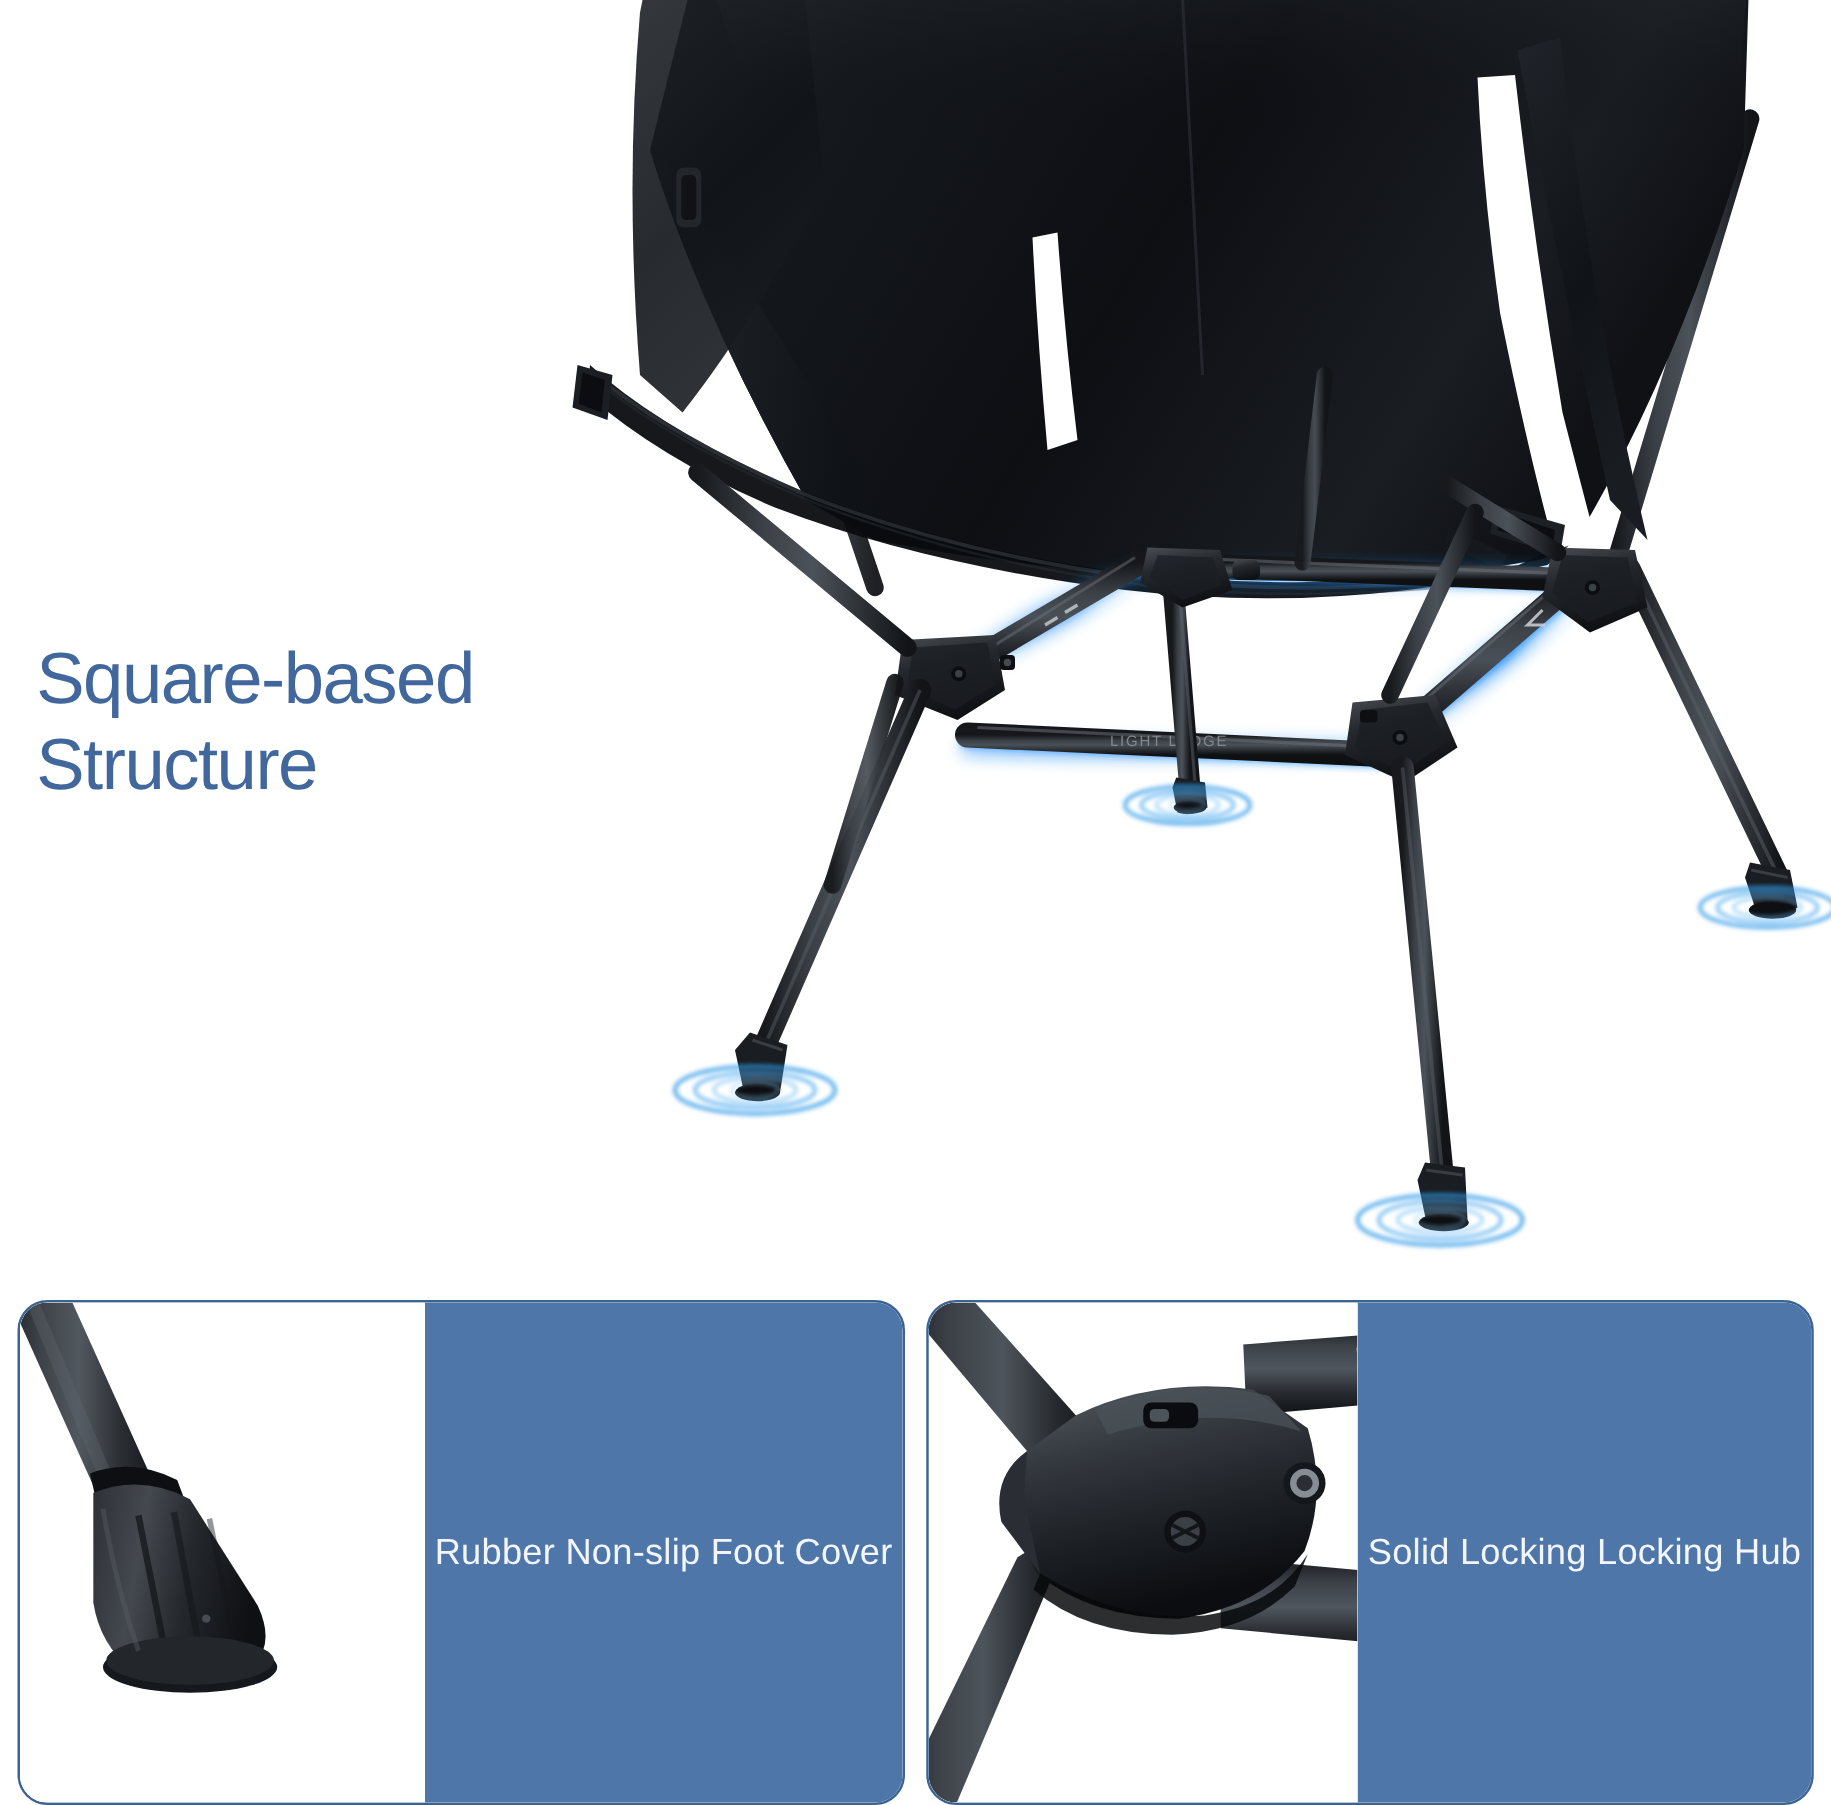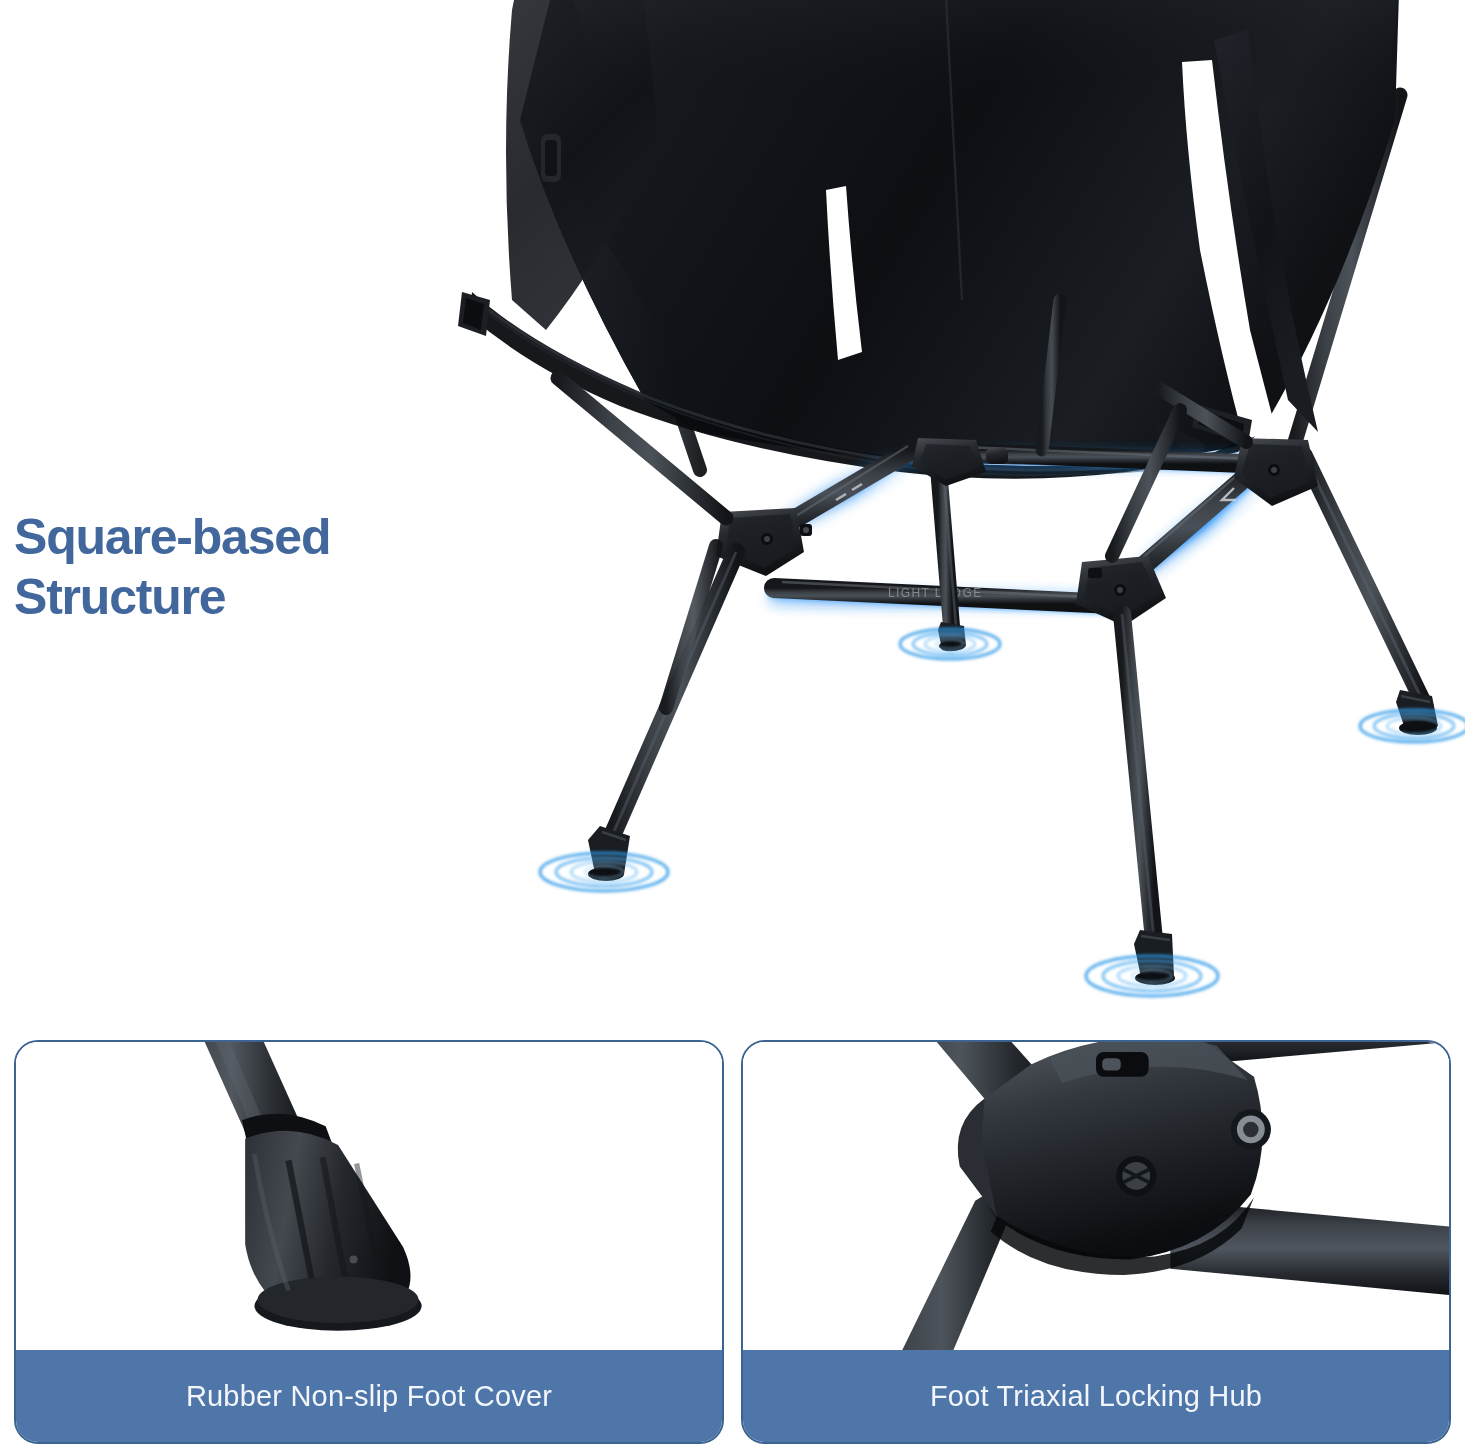--- a/index.html
+++ b/index.html
@@ -24,26 +24,27 @@
     position: absolute;
     left: 14px;
     top: 508px;
     width: 680px;
     z-index: 40;
     pointer-events: none;
   }
   .headline .line {
     display: block;
     font-family: "Liberation Sans", sans-serif;
-    font-size: 50px;
+    font-size: 58px;
     line-height: 1.19;
-    font-weight: 700;
+    font-weight: 400;
     letter-spacing: -1.2px;
     color: #41679c;
     white-space: nowrap;
+    margin-left: 15px;
   }
 
   
   .hero {
     position: absolute;
     left: 0; top: 0;
     width: 1465px;
     height: 1030px;
     overflow: hidden;
   }
@@ -61,21 +62,20 @@
     padding: 0 14px;
   }
   .panel {
     position: relative;
     flex: 1 1 0;
     border: 2px solid #3c6493;
     border-radius: 24px;
     background: #ffffff;
     overflow: hidden;
     display: flex;
-    flex-direction: column;
   }
   .panel-media {
     position: relative;
     flex: 1 1 auto;
     overflow: hidden;
     background: #ffffff;
   }
   .panel-media svg { display: block; width: 100%; height: 100%; }
   .panel-caption {
     flex: 0 0 92px;
@@ -480,17 +480,17 @@
           <circle cx="254" cy="142" r="13" fill="#0e1013"></circle>
           <circle cx="254" cy="142" r="9" fill="#3b4047"></circle>
           <path d="M246 138 L262 146 M246 146 L262 138" stroke="#14171a" stroke-width="2.4"></path>
 
           <path d="M164 168 Q212 198 266 194 Q310 188 330 156 L322 176
                    Q294 204 246 206 Q192 206 160 178 Z" fill="#07090b" opacity="0.85"></path>
 
           <path d="M156 92 Q134 108 140 136 L164 168 L154 120 Z" fill="#2a2e34"></path>
         </svg>
       </div>
-      <div class="panel-caption">Foot Triaxial Locking Hub</div>
+      <div class="panel-caption">Solid Locking Locking Hub</div>
     </div>
 
   </div>
 </div>
 
 </body></html>

